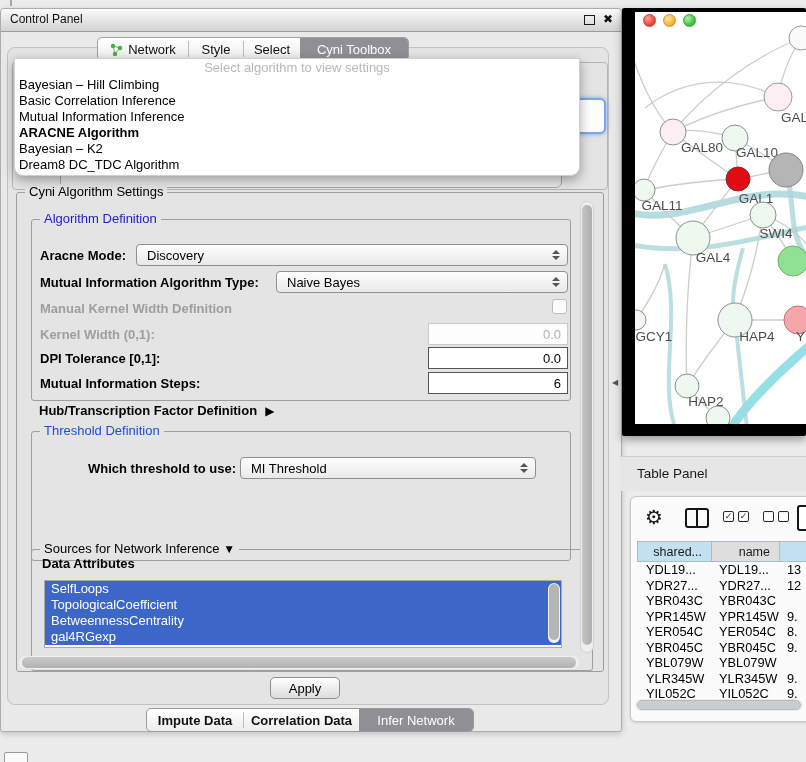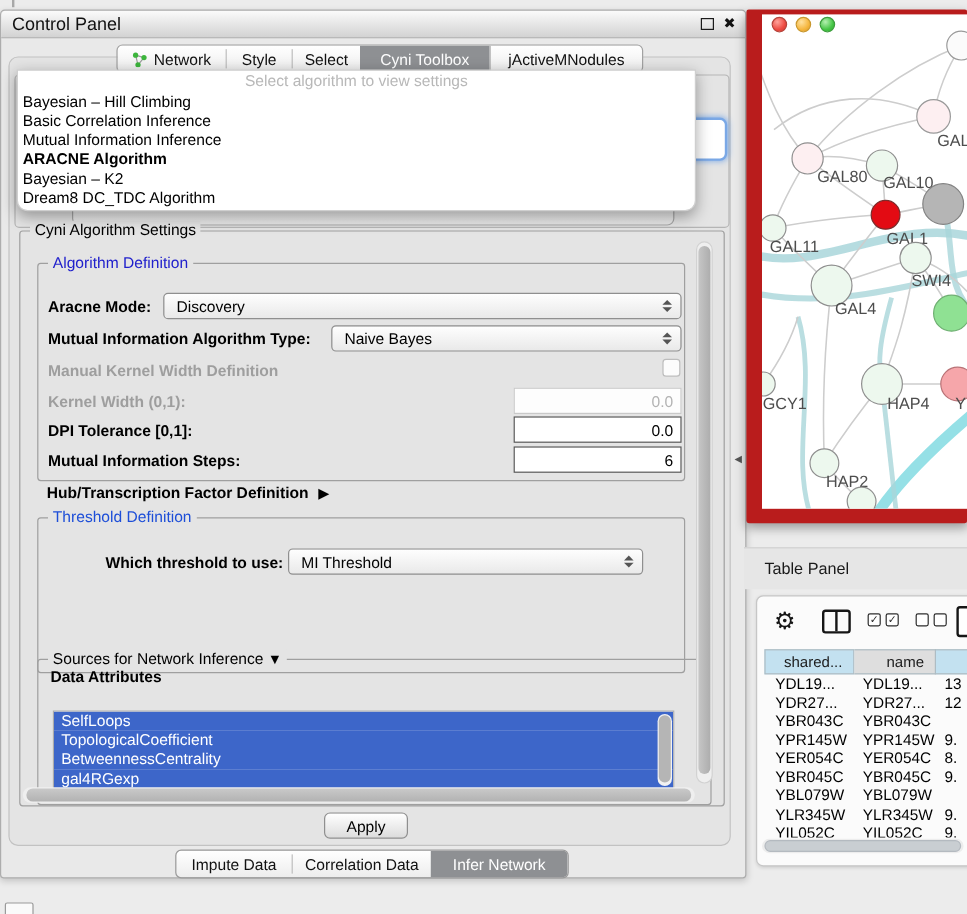--- a/index.html
+++ b/index.html
@@ -7,21 +7,21 @@
        font-family:"Liberation Sans","DejaVu Sans",sans-serif;position:relative;
        -webkit-font-smoothing:antialiased;}
   .screen{position:absolute;inset:0;}
 
   
   .cp-window{position:absolute;left:0;top:8px;width:620px;height:722px;background:#e9e9e9;
              border:1px solid #adadad;border-radius:4px 4px 3px 3px;box-shadow:0 2px 6px rgba(0,0,0,.18);}
   .cp-titlebar{position:absolute;left:0;top:0;right:0;height:22px;
                background:linear-gradient(#fbfbfb,#d2d2d2);border-bottom:1px solid #9c9c9c;
                border-radius:4px 4px 0 0;}
-  .cp-title{position:absolute;left:9px;top:3px;font-size:15px;color:#111;}
+  .cp-title{position:absolute;left:9px;top:3px;font-size:12px;color:#111;}
   .cp-float{position:absolute;right:26px;top:6px;width:9px;height:8px;border:1.5px solid #1a1a1a;background:transparent;}
   .cp-close{position:absolute;right:8px;top:3px;font-size:12px;font-weight:700;color:#111;cursor:default;}
 
   
   .tabbar{position:absolute;left:96px;top:28px;height:22px;display:flex;align-items:stretch;
           border:1px solid #a2a2a2;border-radius:5px;overflow:hidden;background:linear-gradient(#ffffff,#ededed);z-index:5;}
   .tab{display:flex;align-items:center;justify-content:center;font-size:13px;color:#111;gap:5px;}
   .tab-network{width:90px;} .tab-style{width:54px;} .tab-select{width:56px;}
   .tab-cyni{width:108px;background:#8e9093;color:#fff;}
   .tab-jactive{width:126px;border-left:1px solid #b5b5b5;}
@@ -57,52 +57,52 @@
   .num{position:absolute;height:22px;box-sizing:border-box;font-size:13px;text-align:right;
        padding:0 6px;border:1.5px solid #555;background:#fff;color:#000;
        font-family:"Liberation Sans","DejaVu Sans",sans-serif;}
   .num:disabled{border:1px solid #c9c9c9;color:#b3b3b3;background:#fdfdfd;}
   .cb{position:absolute;width:15px;height:15px;border:1px solid #bdbdbd;border-radius:3px;background:#fcfcfc;box-sizing:border-box;}
 
   .hub-row{position:absolute;left:22px;top:210px;font-size:13px;font-weight:700;color:#000;display:flex;align-items:center;gap:8px;}
   .tri{font-size:12px;color:#000;}
 
   .attr-label{position:absolute;left:10px;top:6px;font-size:13px;font-weight:700;color:#000;}
-  .attr-list{position:absolute;left:12px;top:30px;width:516px;height:66px;background:#fff;border:1px solid #ababab;overflow:hidden;margin-top:12px;}
+  .attr-list{position:absolute;left:12px;top:30px;width:516px;height:66px;background:#fff;border:1px solid #ababab;overflow:hidden;}
   .attr-item{height:16px;line-height:16px;font-size:13px;color:#fff;background:#3d66c9;padding-left:6px;}
   .list-scroll{position:absolute;right:1px;top:2px;width:12px;height:60px;background:#f2f2f2;border-radius:6px;}
   .list-scroll .thumb{position:absolute;left:1px;right:1px;top:1px;height:56px;background:#b5b5b5;border-radius:6px;}
 
   .vscroll{position:absolute;left:563px;top:8px;width:14px;height:452px;background:#efefef;border:1px solid #d2d2d2;border-radius:7px;box-sizing:border-box;}
   .vscroll .thumb{position:absolute;left:1px;right:1px;top:3px;height:440px;background:linear-gradient(90deg,#c6c6c6,#adadad);border-radius:6px;}
   .hscroll{position:absolute;left:2px;top:463px;width:560px;height:13px;background:#efefef;border-radius:7px;}
   .hscroll .thumb{position:absolute;top:1px;bottom:1px;left:3px;right:3px;background:linear-gradient(#c9c9c9,#b2b2b2);border-radius:6px;}
 
   .apply-btn{position:absolute;left:262px;top:629px;width:70px;height:22px;font-size:13px;color:#000;
              background:linear-gradient(#ffffff,#dcdcdc);border:1px solid #8f8f8f;border-radius:5px;
              font-family:"Liberation Sans","DejaVu Sans",sans-serif;}
 
   .bottom-tabbar{position:absolute;left:145px;top:699px;height:22px;display:flex;align-items:stretch;
                  border:1px solid #9a9a9a;border-radius:5px;overflow:hidden;background:linear-gradient(#ffffff,#ededed);}
-  .btab{display:flex;align-items:center;justify-content:center;font-size:13px;font-weight:400;color:#111;}
+  .btab{display:flex;align-items:center;justify-content:center;font-size:13px;font-weight:700;color:#111;}
   .btab-impute{width:96px;} .btab-discretize{width:115px;}
   .btab-infer{width:114px;background:#8e9093;color:#fff;font-weight:400;}
 
   .splitter-arrow{position:absolute;left:611px;top:369px;font-size:8px;color:#555;}
   .tl-strip{position:absolute;left:10px;top:0;width:2px;height:6px;background:#a8a8a8;}
 
   
   .algo-popup{position:absolute;left:14px;top:58px;width:564px;height:116px;background:#fff;
               border:1px solid #cfcfcf;border-radius:0 0 9px 9px;box-shadow:0 4px 12px rgba(0,0,0,.35);z-index:60;}
   .algo-hint{height:18px;line-height:18px;text-align:center;font-size:13px;color:#b8b8b8;}
   .algo-item{height:16px;line-height:16px;font-size:13px;color:#000;padding-left:4px;white-space:nowrap;}
   .algo-item.bold{font-weight:700;}
 
   
-  .net-window{position:absolute;left:622px;top:8px;width:184px;height:428px;background:#b91c1c;
+  .net-window{position:absolute;left:622px;top:8px;width:184px;height:428px;background:#000000;
               border-radius:2px;box-shadow:0 4px 9px rgba(0,0,0,.35);}
   .net-canvas{position:absolute;left:13px;top:4px;right:0;bottom:12px;background:#fff;overflow:hidden;}
   .traffic{position:absolute;left:8px;top:2px;display:flex;gap:7px;z-index:3;}
   .tl{width:13px;height:13px;border-radius:50%;box-sizing:border-box;}
   .tl.red{background:radial-gradient(circle at 35% 30%,#ffa39b,#ee4b42 60%,#c83832);border:1px solid #b5443c;}
   .tl.yellow{background:radial-gradient(circle at 35% 30%,#ffe2a0,#f5b63e 60%,#d3972b;);border:1px solid #c9982f;background:radial-gradient(circle at 35% 30%,#ffe2a0,#f5b63e 60%,#d3972b);}
   .tl.green{background:radial-gradient(circle at 35% 30%,#b4f0b0,#46c646 60%,#35a435);border:1px solid #3d9e3d;}
   #net-svg{position:absolute;inset:0;width:100%;height:100%;}
   .node-label{font-size:13.5px;fill:#4d4d4d;font-family:"Liberation Sans","DejaVu Sans",sans-serif;}
 
@@ -165,23 +165,20 @@
       <div class="tabsep"></div>
       <div class="tab tab-style">
         <span>Style</span>
       </div>
       <div class="tabsep"></div>
       <div class="tab tab-select">
         <span>Select</span>
       </div>
       <div class="tab tab-cyni">
         <span>Cyni Toolbox</span>
-      </div>
-      <div class="tab tab-jactive">
-        <span>jActiveMNodules</span>
       </div>
     </div>
 
     <div class="inner-panel">
 
       <div class="upper-group"></div>
       <div class="focus-combo-frag"></div>
       <div class="upper-combo-sliver"></div>
 
       <div class="group" style="left:8px;top:144px;width:586px;height:478px;">

